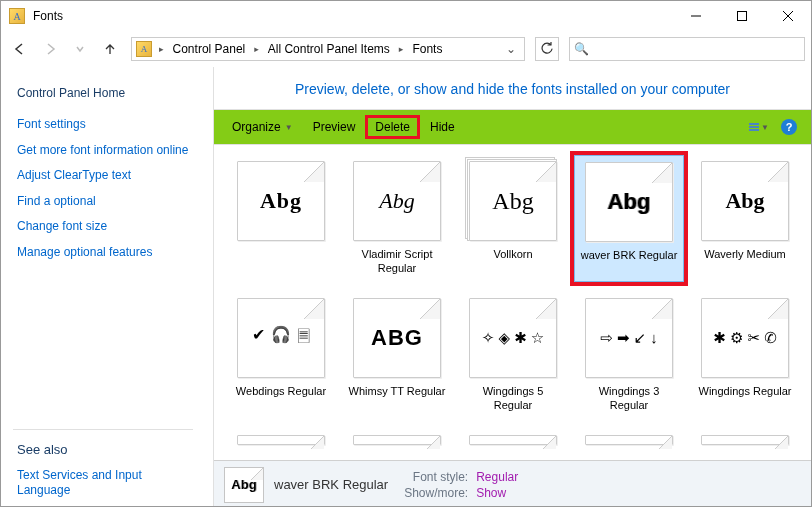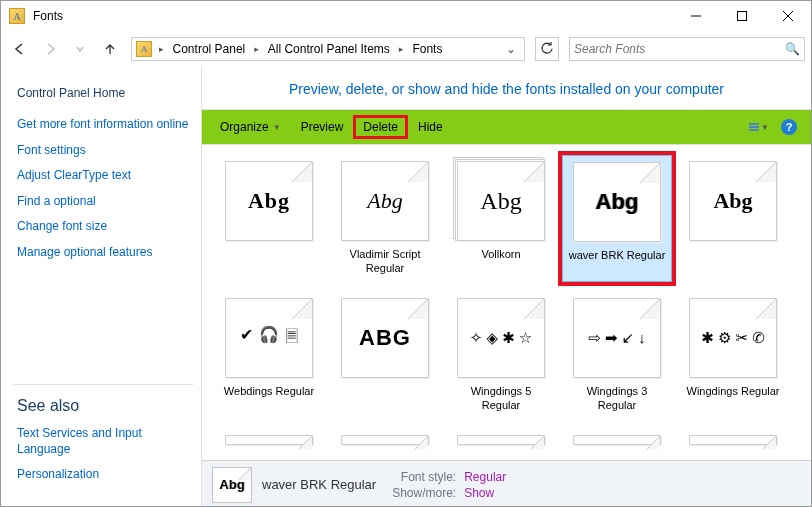--- a/index.html
+++ b/index.html
@@ -19,27 +19,27 @@
     .addr-icon { width: 16px; height: 16px; background: linear-gradient(135deg, #ffd966, #e8b43f); border: 1px solid #c99c30; display: flex; align-items: center; justify-content: center; font-family: serif; font-size: 9px; color: #3a6fc5; margin-right: 4px; }
     .crumb { color: #000; padding: 0 6px; cursor: pointer; }
     .chev { color: #555; font-size: 9px; padding: 0 3px; }
     .addr-drop { width: 18px; text-align: center; color: #555; }
     .refresh { width: 24px; height: 24px; display: flex; align-items: center; justify-content: center; border: 1px solid #ccc; margin-left: 2px; }
     .searchbox { width: 236px; height: 24px; border: 1px solid #ccc; display: flex; align-items: center; margin-left: 6px; padding: 0 4px; }
     .searchbox input { border: none; outline: none; flex: 1; font-size: 12px; color: #888; font-style: italic; }
     .search-icon { color: #606060; font-size: 12px; }
     
     .maingrid { display: flex; height: 441px; }
-    .sidebar { width: 200px; padding: 14px 8px 20px 12px; display: flex; flex-direction: column; }
+    .sidebar { width: 200px; padding: 14px 8px 4px 12px; display: flex; flex-direction: column; }
     .sidelink { color: #0066cc; padding: 5px 4px; cursor: pointer; line-height: 1.3; }
     .sidehdr { color: #1a3d66; padding: 5px 4px 6px 4px; font-size: 12px; }
-    .sidehdr2 { color: #1a3d66; padding: 5px 4px 6px 4px; font-size: 16px; margin-top: auto; border-top: 1px solid #e0e0e0; padding-top: 12px; }
+    .sidehdr2 { color: #1a3d66; padding: 5px 4px 6px 4px; font-size: 13px; margin-top: auto; border-top: 1px solid #e0e0e0; padding-top: 12px; }
     .sidegap { height: 6px; }
     
-    .content { flex: 1; display: flex; flex-direction: column; border-left: 1px solid #e0e0e0; overflow: hidden; }
+    .content { flex: 1; display: flex; flex-direction: column; border-left: 1px solid #e0e0e0; overflow: hidden; margin-left: 12px; }
     .headertxt { color: #0066cc; font-size: 14px; text-align: center; padding: 14px 10px 12px 10px; }
     .toolbar { height: 36px; border-top: 1px solid #e0e0e0; border-bottom: 1px solid #e0e0e0; display: flex; align-items: center; padding: 0 8px; background: #84cc16; }
     .tbtn { padding: 5px 10px; cursor: pointer; display: flex; align-items: center; gap: 4px; }
     .tbtn .caret { font-size: 8px; color: #555; }
     .tbtn.highlighted { border: 3px solid #e81123; padding: 2px 7px; }
     .tbspacer { flex: 1; }
     .tbicon { padding: 4px 6px; cursor: pointer; display: flex; align-items: center; gap: 2px; }
     .viewicon { display: inline-flex; flex-direction: column; gap: 1px; }
     .viewicon span { width: 10px; height: 2px; background: #4a86c5; }
     .helpicon { width: 16px; height: 16px; border-radius: 50%; background: #1e7fd6; color: #fff; display: flex; align-items: center; justify-content: center; font-weight: bold; font-size: 11px; }
@@ -125,38 +125,36 @@
     <span class="crumb">Fonts</span>
     <div style="flex:1"></div>
     <div class="addr-drop">⌄</div>
   </div>
   <div class="refresh">
       <svg width="14" height="14" fill="none" stroke="#333" stroke-width="1.2">
         <path d="M11 3 A5 5 0 1 0 12 7 M11 3 L11 0 M11 3 L8 3" stroke-linecap="round"></path>
       </svg>
     </div>
   <div class="searchbox">
-    <input placeholder="Search Fonts" style="">
     <span class="search-icon">🔍</span>
   </div>
 </div>
 
 <div class="maingrid">
   <div class="sidebar">
     <div class="sidehdr">Control Panel Home</div>
     <div class="sidegap"></div>
+    <div class="sidelink">Font settings</div>
     <div class="sidelink">Get more font information online</div>
-    <div class="sidelink">Font settings</div>
     <div class="sidelink">Adjust ClearType text</div>
     <div class="sidelink">Find a optional</div>
     <div class="sidelink">Change font size</div>
     <div class="sidelink">Manage optional features</div>
     <div class="sidehdr2">See also</div>
     <div class="sidelink">Text Services and Input Language</div>
-    <div class="sidelink">Personalization</div>
   </div>
 
   <div class="content">
     <div class="headertxt">Preview, delete, or show and hide the fonts installed on your computer</div>
     <div class="toolbar">
       <div class="tbtn">
           <span>Organize</span>
           <span class="caret">▼</span>
         </div>
       <div class="tbtn">Preview</div>
@@ -201,33 +199,35 @@
       <span style="font-family:sans-serif;font-weight:700;text-shadow:1px 0 #999,-1px 0 #999;">Abg</span>
       <div class="fold"></div>
     </div>
     <div class="fontlabel">waver BRK Regular</div>
         </div>
         <div class="fontitem">
     <div class="fonticon">
       <span style="font-family:serif;font-weight:900;">Abg</span>
       <div class="fold"></div>
     </div>
+    <div class="fontlabel">Waverly Medium</div>
         </div>
         <div class="fontitem">
     <div class="fonticon">
       <div class="glyph-webdings">✔ <span>🎧</span> 🗏</div>
       <div class="fold"></div>
     </div>
     <div class="fontlabel">Webdings Regular</div>
         </div>
         <div class="fontitem">
     <div class="fonticon">
       <span style="font-family:Arial Black,sans-serif;font-weight:900;letter-spacing:1px;">ABG</span>
       <div class="fold"></div>
     </div>
+    <div class="fontlabel">Whimsy TT Regular</div>
         </div>
         <div class="fontitem">
     <div class="fonticon">
       <div class="glyph-wing2">✧ ◈ ✱ ☆</div>
       <div class="fold"></div>
     </div>
     <div class="fontlabel">Wingdings 5 Regular</div>
         </div>
         <div class="fontitem">
     <div class="fonticon">

